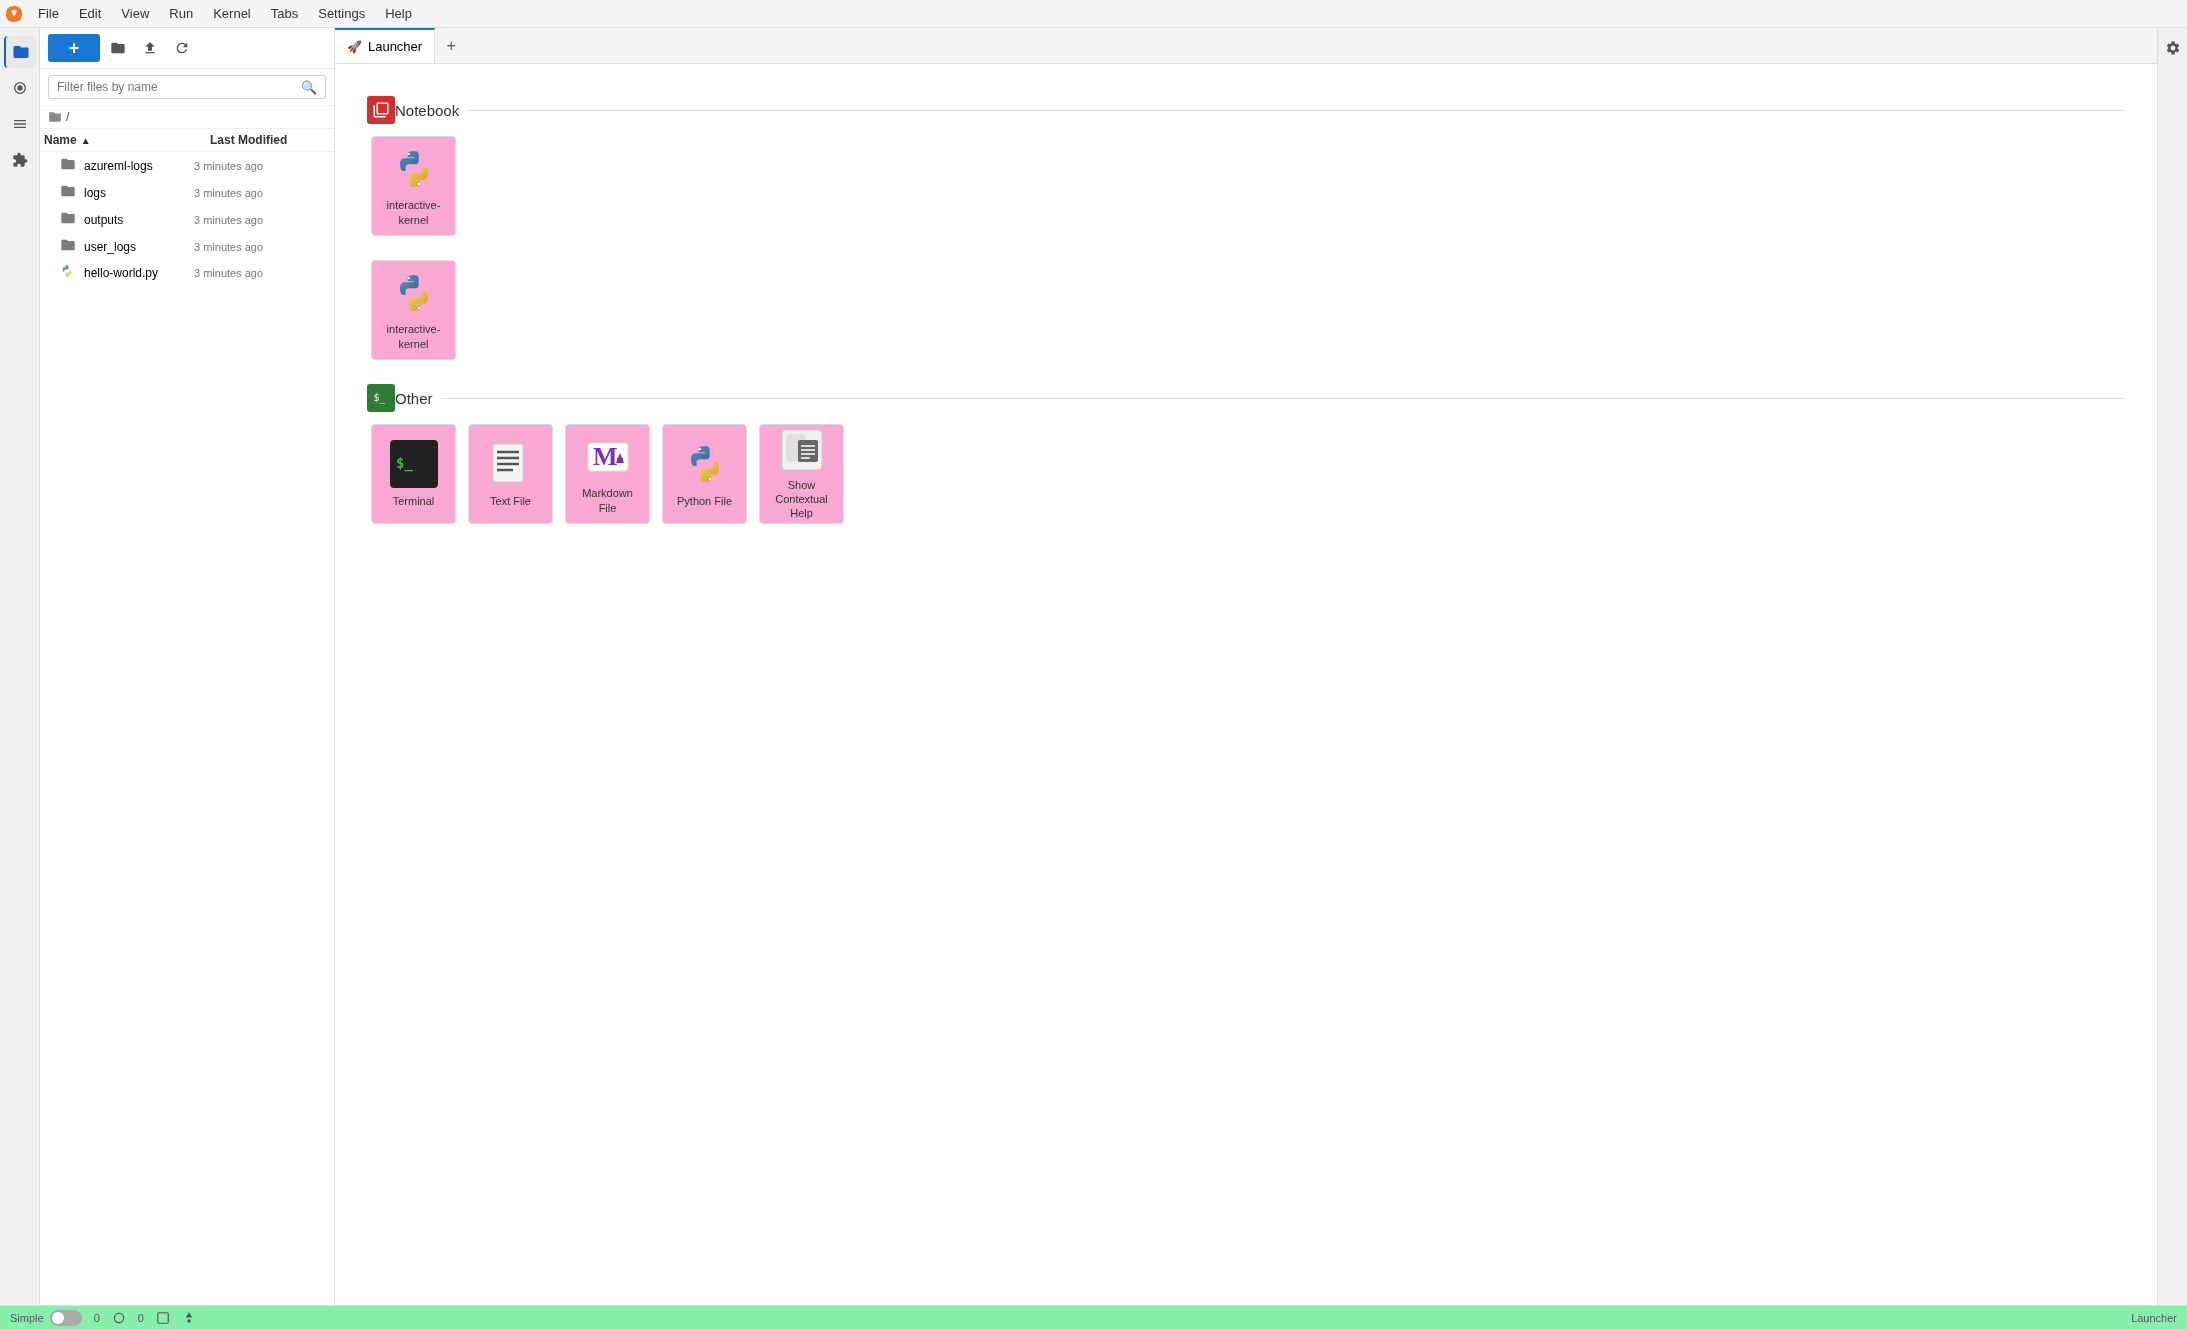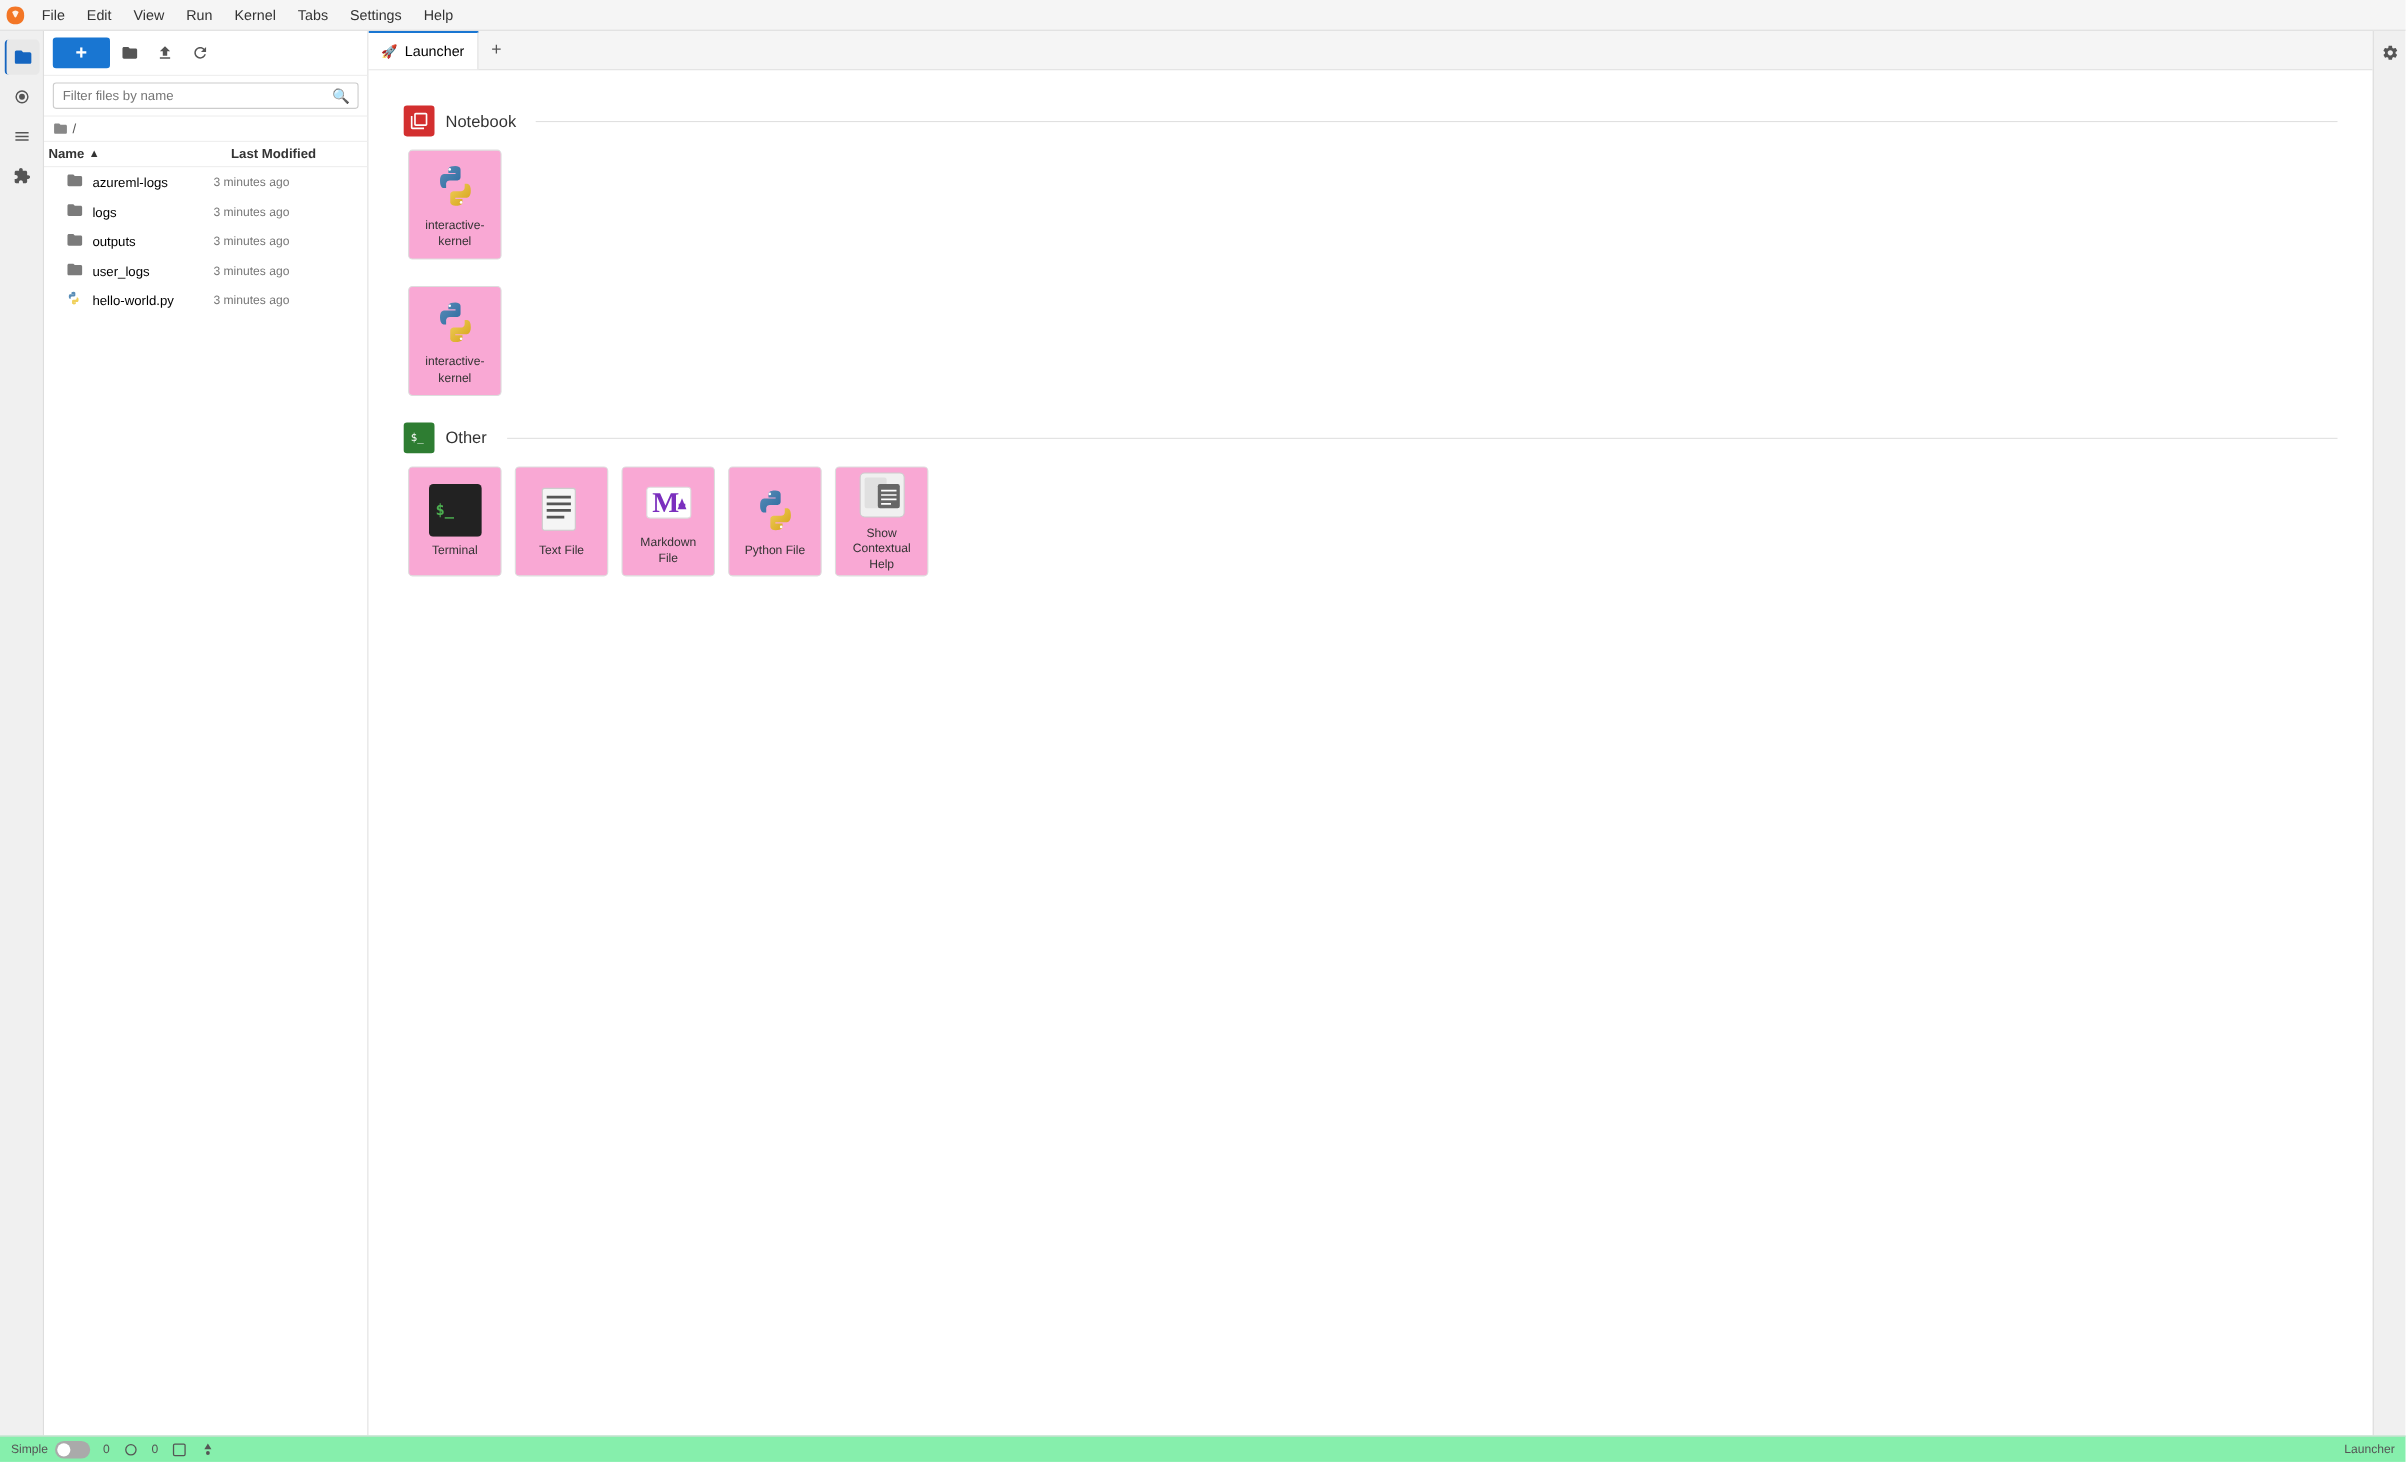--- a/index.html
+++ b/index.html
@@ -51,21 +51,21 @@
 
     
     .tab-bar { display: flex; align-items: center; background: #f5f5f5; border-bottom: 1px solid #ddd; height: 36px; }
     .tab { display: flex; align-items: center; padding: 0 12px; height: 100%; cursor: pointer; border-right: 1px solid #ddd; background: #fff; font-size: 13px; gap: 6px; border-top: 2px solid #1976d2; }
     .tab-icon { font-size: 12px; color: #555; }
     .tab-new { width: 32px; height: 100%; display: flex; align-items: center; justify-content: center; cursor: pointer; font-size: 16px; color: #555; }
 
     
     .launcher-content { flex: 1; overflow-y: auto; padding: 24px 32px; background: #fff; }
 
-    .section-header { display: flex; align-items: center; gap: 10px; margin-bottom: 12px; margin-top: 8px; }
+    .section-header { display: flex; align-items: center; margin-bottom: 12px; margin-top: 8px; }
     .section-icon { width: 28px; height: 28px; display: flex; align-items: center; justify-content: center; border-radius: 3px; }
     .section-title { font-size: 15px; font-weight: 500; color: #333; }
     .section-divider { flex: 1; height: 1px; background: #e0e0e0; margin-left: 8px; }
 
     .cards-row { display: flex; flex-wrap: wrap; gap: 12px; margin-bottom: 24px; padding-left: 4px; }
 
     .launcher-card { width: 85px; height: 100px; border: 1px solid #ddd; border-radius: 4px; display: flex; flex-direction: column; align-items: center; justify-content: center; cursor: pointer; background: #f9a8d4; gap: 6px; padding: 8px; }
     .card-icon { width: 48px; height: 48px; display: flex; align-items: center; justify-content: center; }
     .card-label { font-size: 11px; color: #333; text-align: center; line-height: 1.3; }
 

